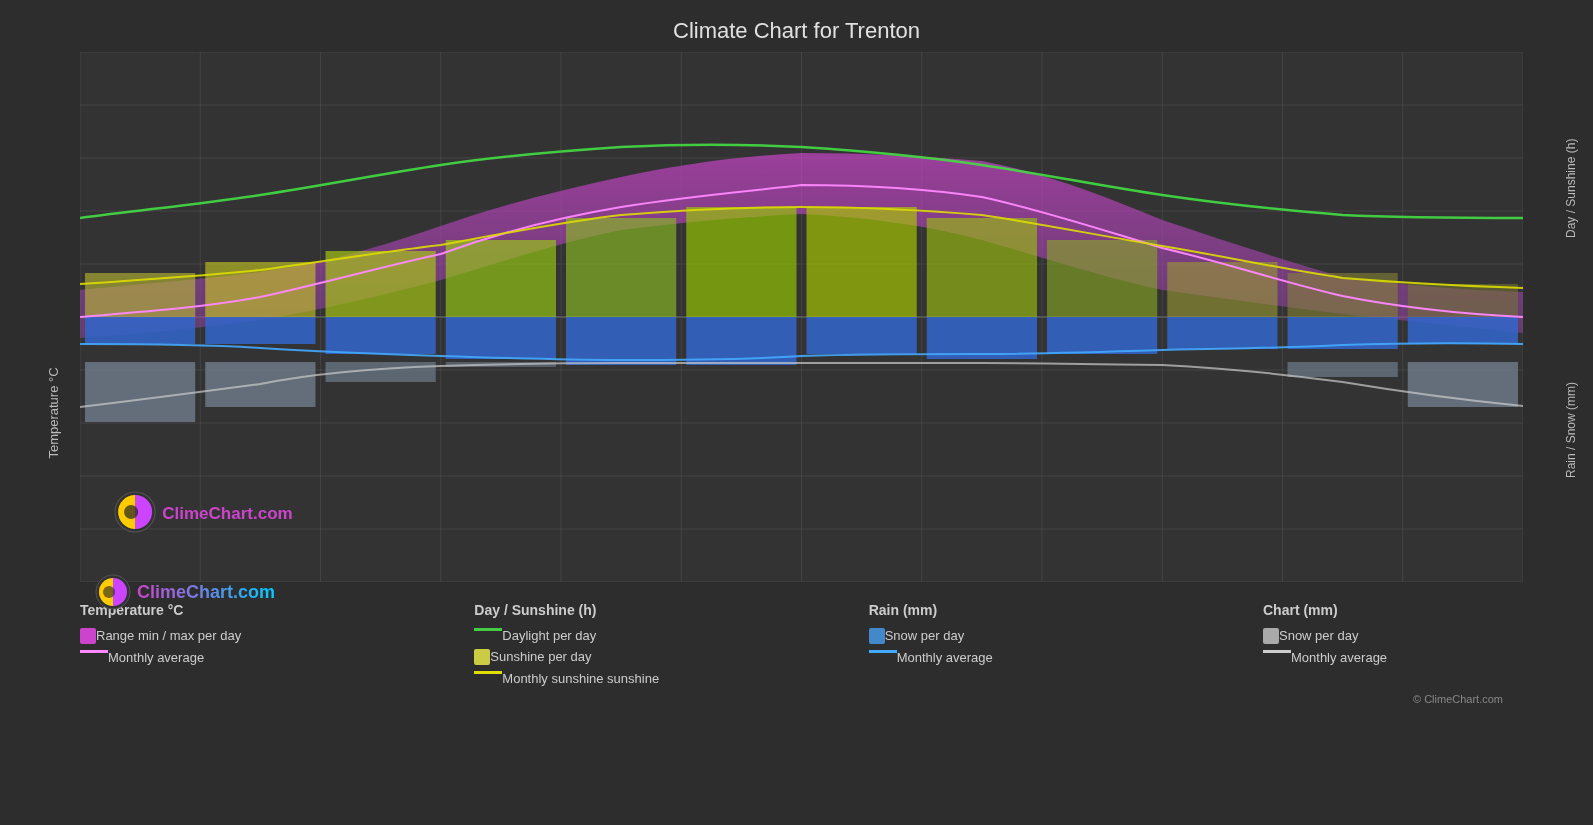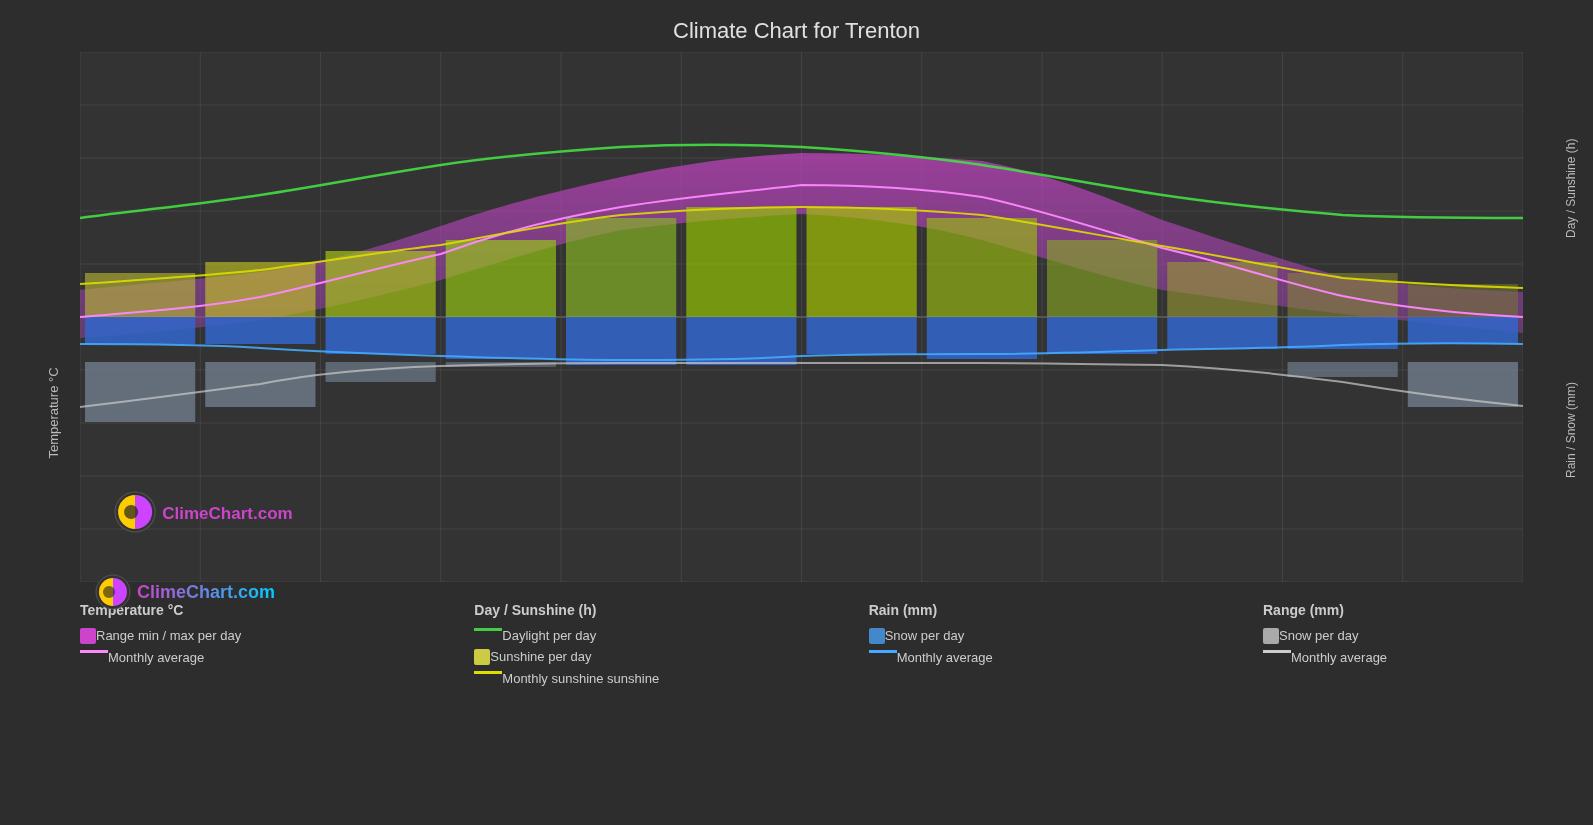--- a/index.html
+++ b/index.html
@@ -356,27 +356,28 @@
         <div class="legend-swatch-rect" style="background:#4488cc;"></div>
         <span>Snow per day</span>
       </div>
       <div class="legend-item">
         <div class="legend-swatch-line" style="background:#44aaff;"></div>
         <span>Monthly average</span>
       </div>
     </div>
 
     <div class="legend-col">
-      <div class="legend-col-title">Range (mm)</div>
+      <div class="legend-col-title">Chart (mm)</div>
       <div class="legend-item">
         <div class="legend-swatch-rect" style="background:#aaaaaa;"></div>
         <span>Snow per day</span>
       </div>
       <div class="legend-item">
         <div class="legend-swatch-line" style="background:#cccccc;"></div>
         <span>Monthly average</span>
       </div>
     </div>
 
   </div>
 
+  <div class="copyright">© ClimeChart.com</div>
 
 </div>
 
 </body></html>

